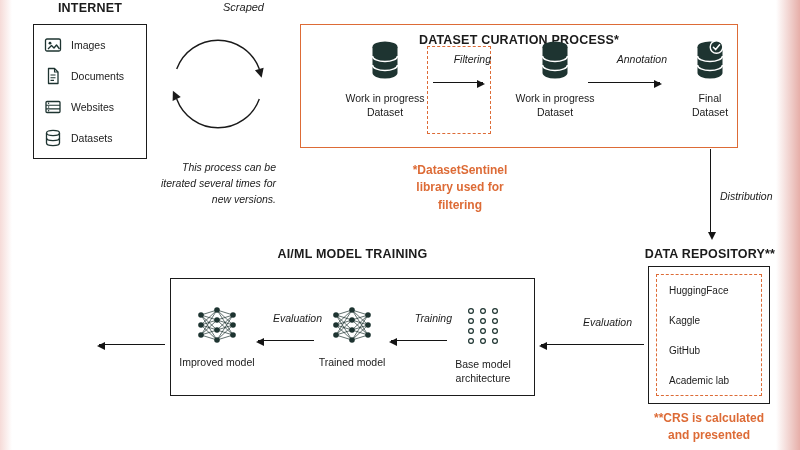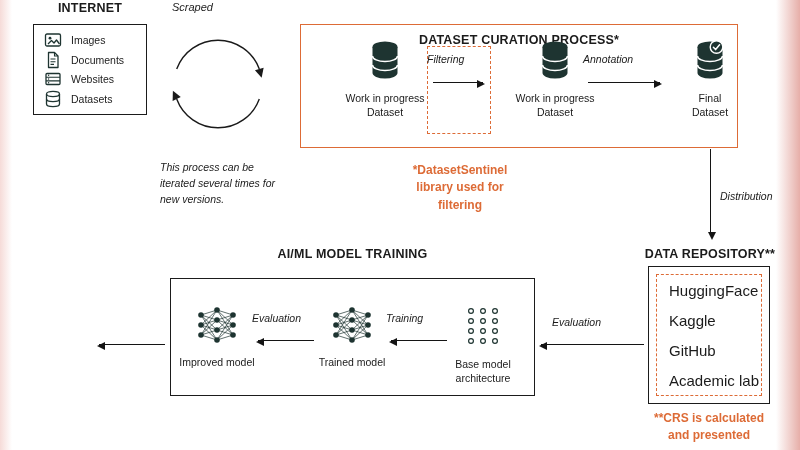--- a/index.html
+++ b/index.html
@@ -1,50 +1,50 @@
 <!DOCTYPE html>
 <html><head>
 <meta charset="utf-8">
 <style>
   html,body{margin:0;padding:0;background:#fff;}
   .canvas{position:relative;width:800px;height:450px;background:#fff;overflow:hidden;
           font-family:"Liberation Sans",sans-serif;color:#1b1b1b;}
   .h{position:absolute;font-weight:700;font-size:12.5px;color:#1b1b1b;text-align:center;letter-spacing:.2px;}
   .it{font-style:italic;font-size:10.5px;color:#1b1b1b;}
-  .lab{position:absolute;text-align:left;}
+  .lab{position:absolute;text-align:right;}
   .stage{position:absolute;text-align:center;}
   .slabel{font-size:10.5px;margin-top:8px;line-height:1.32;color:#1b1b1b;}
   .box{position:absolute;border:1.4px solid #1b1b1b;box-sizing:border-box;}
   .obox{position:absolute;border:1.6px solid #DD6B36;box-sizing:border-box;}
   .dash{position:absolute;border:1.4px dashed #DD6B36;box-sizing:border-box;}
   .fn{position:absolute;color:#DD6B36;font-weight:700;font-size:12px;text-align:center;line-height:1.45;}
   .arr{position:absolute;height:0;border-top:1.4px solid #141414;}
   .arr.right::after{content:"";position:absolute;right:-2px;top:-3.3px;width:0;height:0;
       border-left:8px solid #141414;border-top:4px solid transparent;border-bottom:4px solid transparent;}
   .arr.left::before{content:"";position:absolute;left:-2px;top:-3.3px;width:0;height:0;
       border-right:8px solid #141414;border-top:4px solid transparent;border-bottom:4px solid transparent;}
   .varr{position:absolute;width:0;border-left:1.4px solid #141414;}
   .varr::after{content:"";position:absolute;bottom:-7px;left:-3.3px;width:0;height:0;
       border-top:8px solid #141414;border-left:4px solid transparent;border-right:4px solid transparent;}
   .inet-box{display:flex;flex-direction:column;justify-content:space-around;padding:5px 4px 5px 10px;}
   .inet-row{display:flex;align-items:center;gap:9px;font-size:10.5px;}
   .repo-dash{display:flex;flex-direction:column;justify-content:space-around;padding-left:12px;}
-  .repo-item{font-size:15px;color:#1b1b1b;}
+  .repo-item{font-size:10px;color:#1b1b1b;}
   .glow{position:absolute;top:0;height:450px;pointer-events:none;}
 </style>
 </head>
 <body>
 
 <div class="canvas">
 
   <div class="glow" style="left:0;width:12px;background:linear-gradient(to left,rgba(240,200,195,0),rgba(238,190,184,.55));"></div>
   <div class="glow" style="right:0;width:24px;background:linear-gradient(to right,rgba(233,176,170,0),rgba(226,160,153,.85));"></div>
 
   <div class="h" style="left:33px;top:1px;width:114px;">INTERNET</div>
-  <div class="box inet-box" style="left:33px;top:24px;width:114px;height:91px;">
+  <div class="box inet-box" style="left:33px;top:24px;width:114px;height:135px;">
     <div class="inet-row">
       <svg width="18" height="18" viewBox="0 0 18 18">
         <rect x="1.5" y="3" width="15" height="12" rx="1.5" fill="none" stroke="#1E3431" stroke-width="1.3"></rect>
         <circle cx="6" cy="7.2" r="1.4" fill="#1E3431"></circle>
         <path d="M4 13 l3.5-3.5 2.5 2.5 2.5-3 3 4" fill="none" stroke="#1E3431" stroke-width="1.3" stroke-linejoin="round"></path>
       </svg>
       <span>Images</span>
     </div>
     <div class="inet-row">
       <svg width="18" height="18" viewBox="0 0 18 18">

